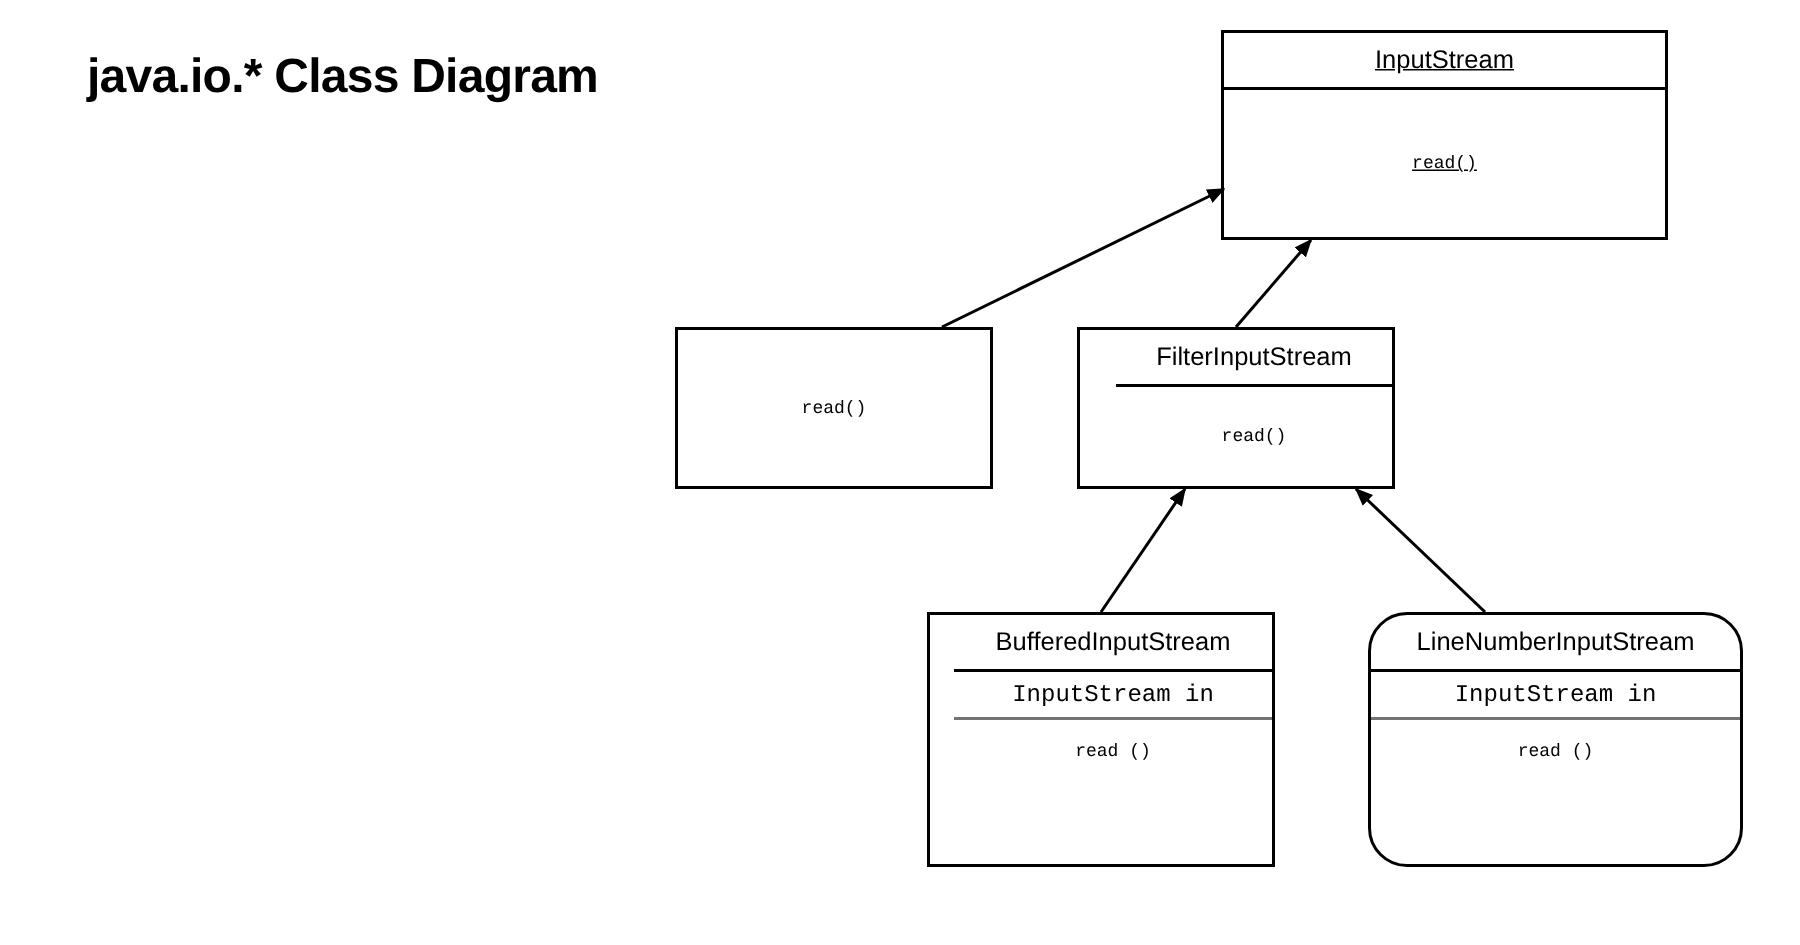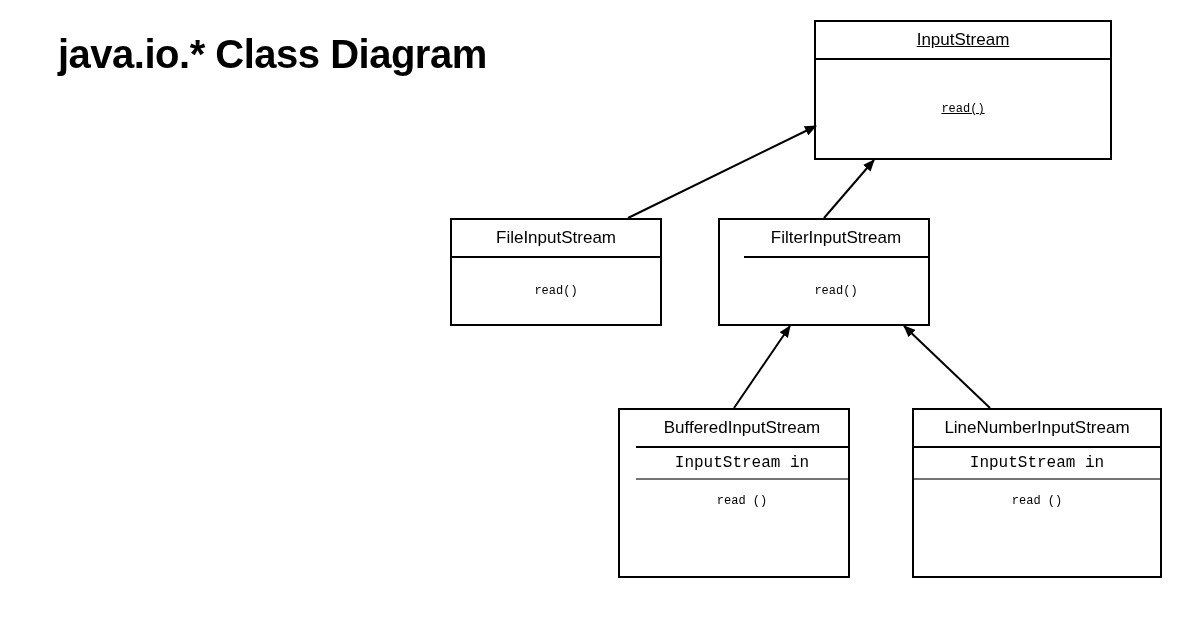--- a/index.html
+++ b/index.html
@@ -8,21 +8,21 @@
       height: 630px;
       background: #ffffff;
       position: relative;
       font-family: Arial, Helvetica, sans-serif;
       overflow: hidden;
     }
     .title {
       position: absolute;
       top: 32px;
       left: 58px;
-      font-size: 40px;
+      font-size: 32px;
       font-weight: 900;
       color: #000;
       letter-spacing: -0.5px;
     }
     .class-box {
       position: absolute;
       border: 2px solid #000;
       background: #fff;
       display: flex;
       flex-direction: column;
@@ -64,36 +64,35 @@
 <body>
 
 <div class="title">java.io.* Class Diagram</div>
 
 <div class="class-box" style="left:814px; top:20px; width:298px; height:140px;text-decoration:underline;">
   <div class="class-name">InputStream</div>
   <div class="class-method centered">read()</div>
 </div>
 
 <div class="class-box" style="left:450px; top:218px; width:212px; height:108px;">
-  <div class="class-name">FileInputStream</div>
   <div class="class-method centered">read()</div>
 </div>
 
 <div class="class-box" style="left:718px; top:218px; width:212px; height:108px;padding-left:24px;">
   <div class="class-name">FilterInputStream</div>
   <div class="class-method centered">read()</div>
 </div>
 
 <div class="class-box" style="left:618px; top:408px; width:232px; height:170px;padding-left:16px;">
   <div class="class-name">BufferedInputStream</div>
   <div class="class-attr">InputStream in</div>
   <div class="class-method" style="padding-top:14px;">read ()</div>
 </div>
 
-<div class="class-box" style="left:912px; top:408px; width:250px; height:170px;">
+<div class="class-box" style="left:912px; top:408px; width:250px; height:170px;border-radius:26px;">
   <div class="class-name">LineNumberInputStream</div>
   <div class="class-attr">InputStream in</div>
   <div class="class-method" style="padding-top:14px;">read ()</div>
 </div>
 
 <svg class="arrows">
   <defs>
     <marker id="arrowhead" markerWidth="12" markerHeight="10" refX="11" refY="5" orient="auto" markerUnits="userSpaceOnUse">
       <path d="M 0 0 L 12 5 L 0 10 Z" fill="#000"></path>
     </marker>

